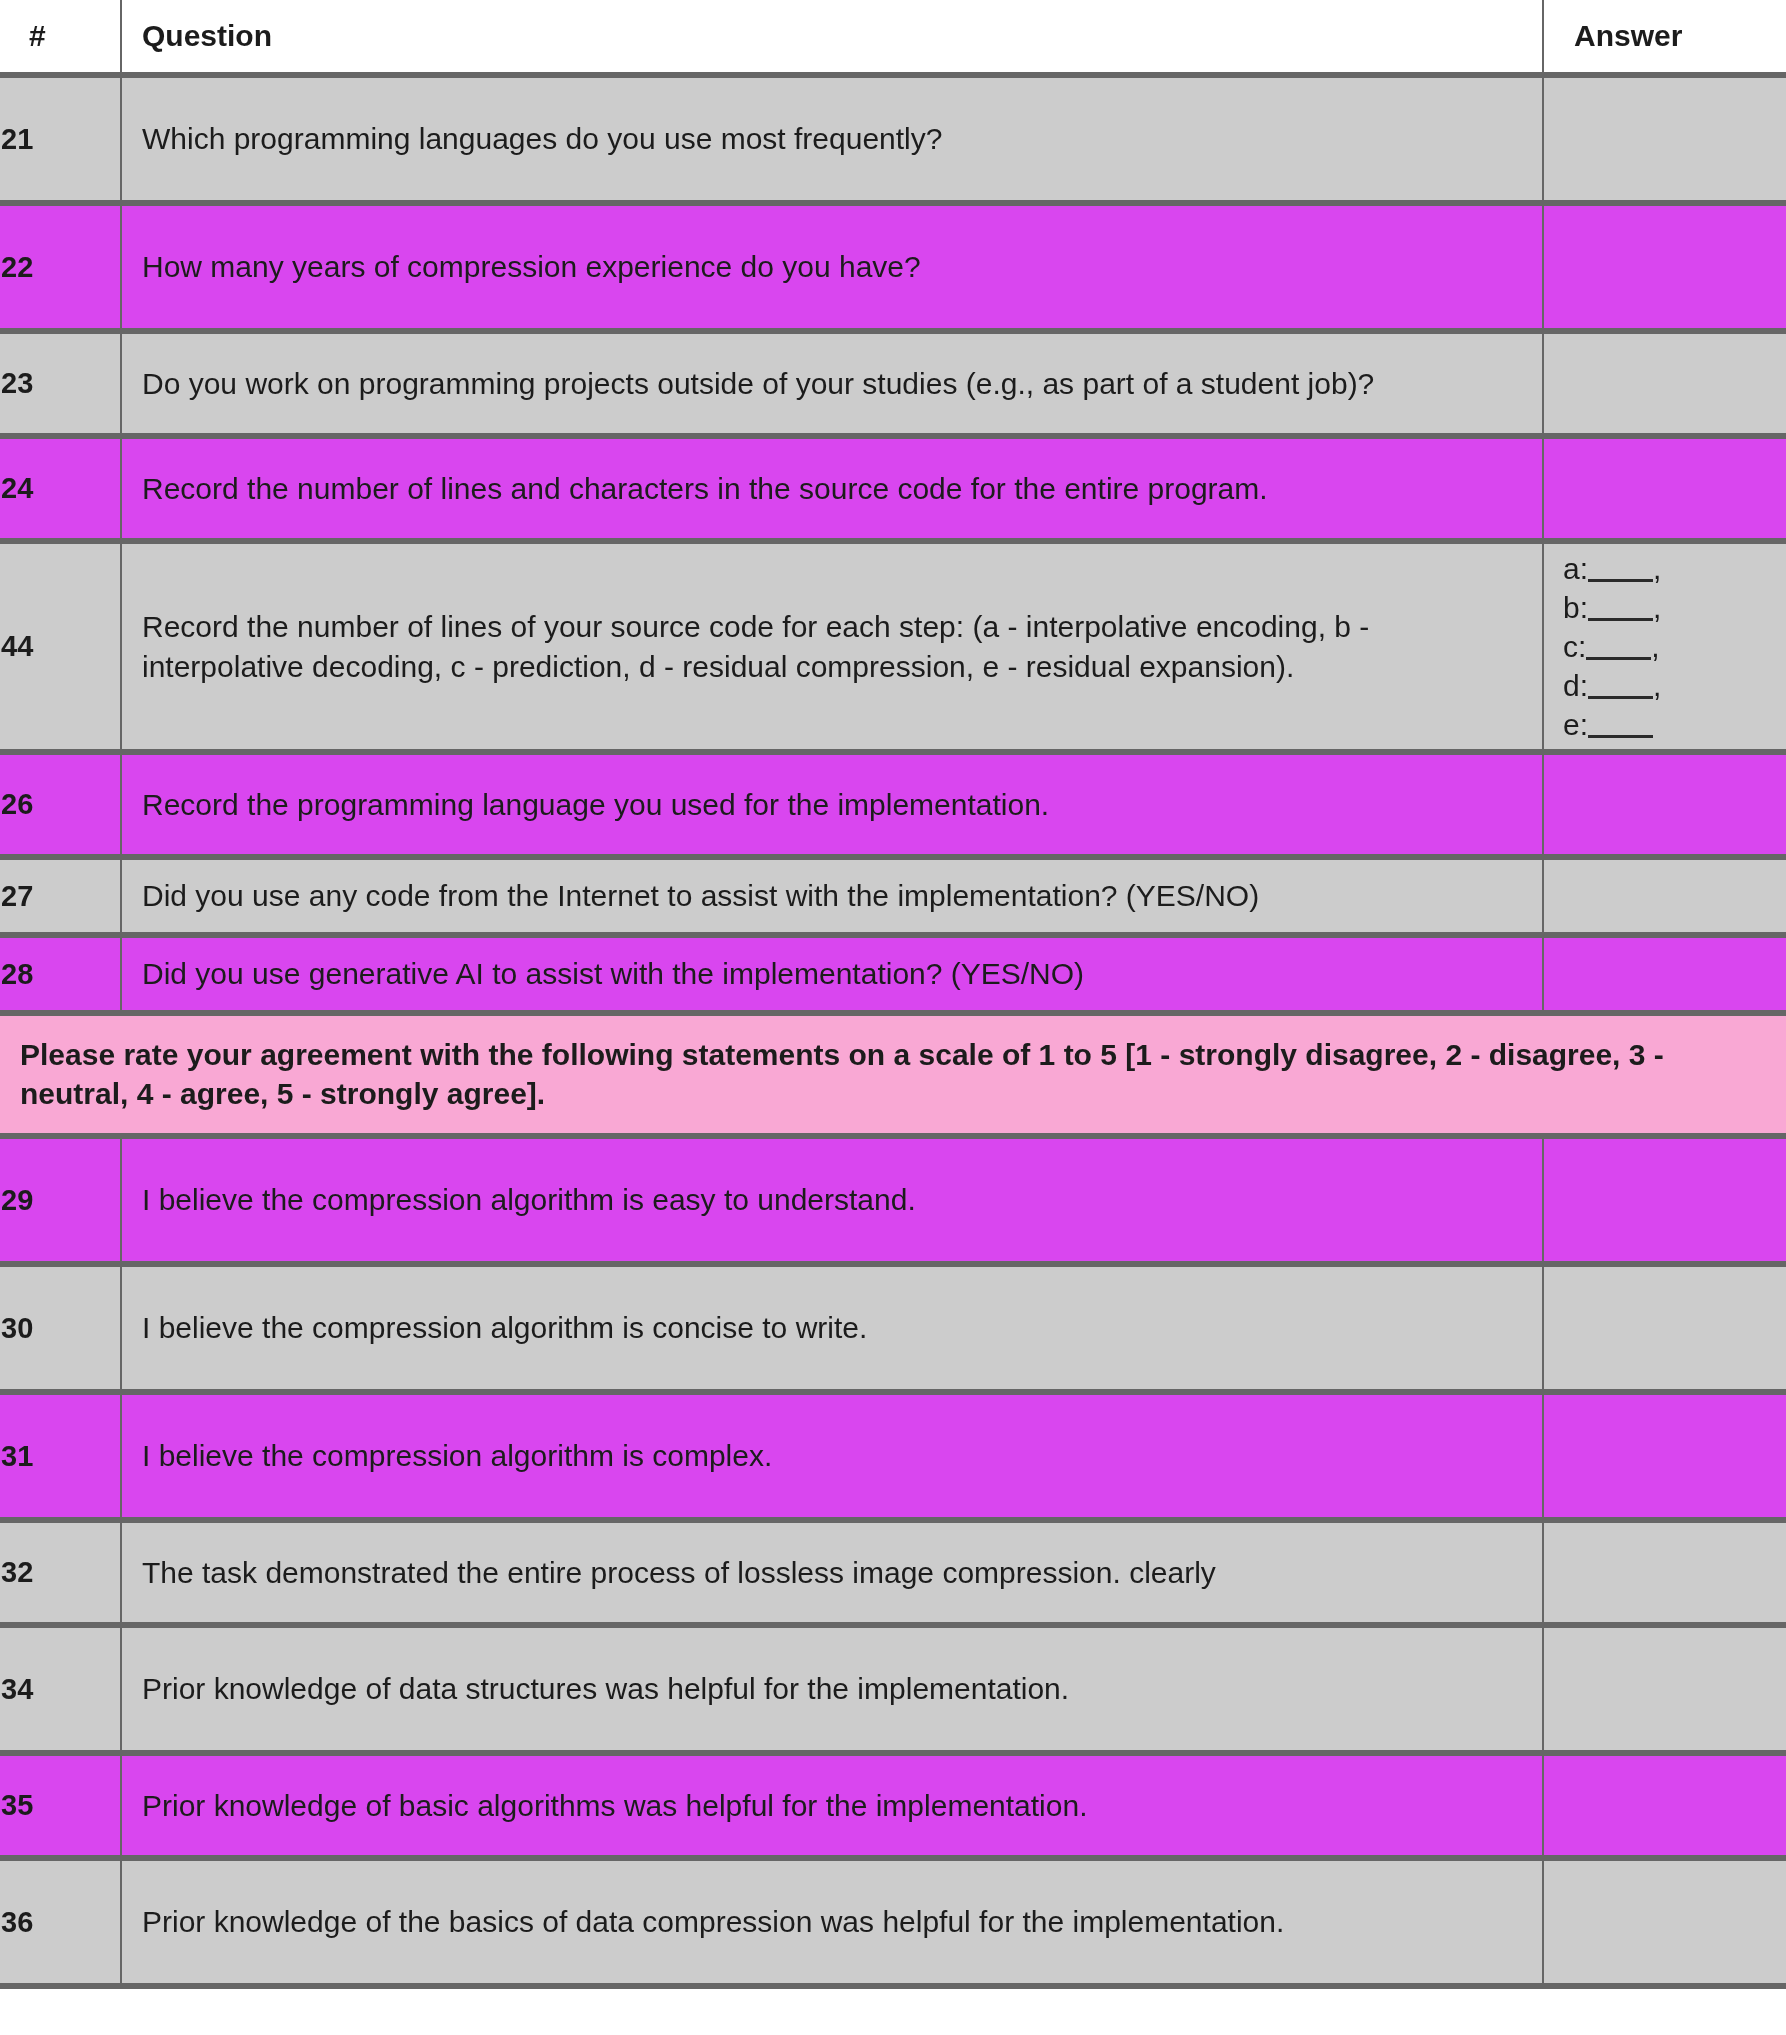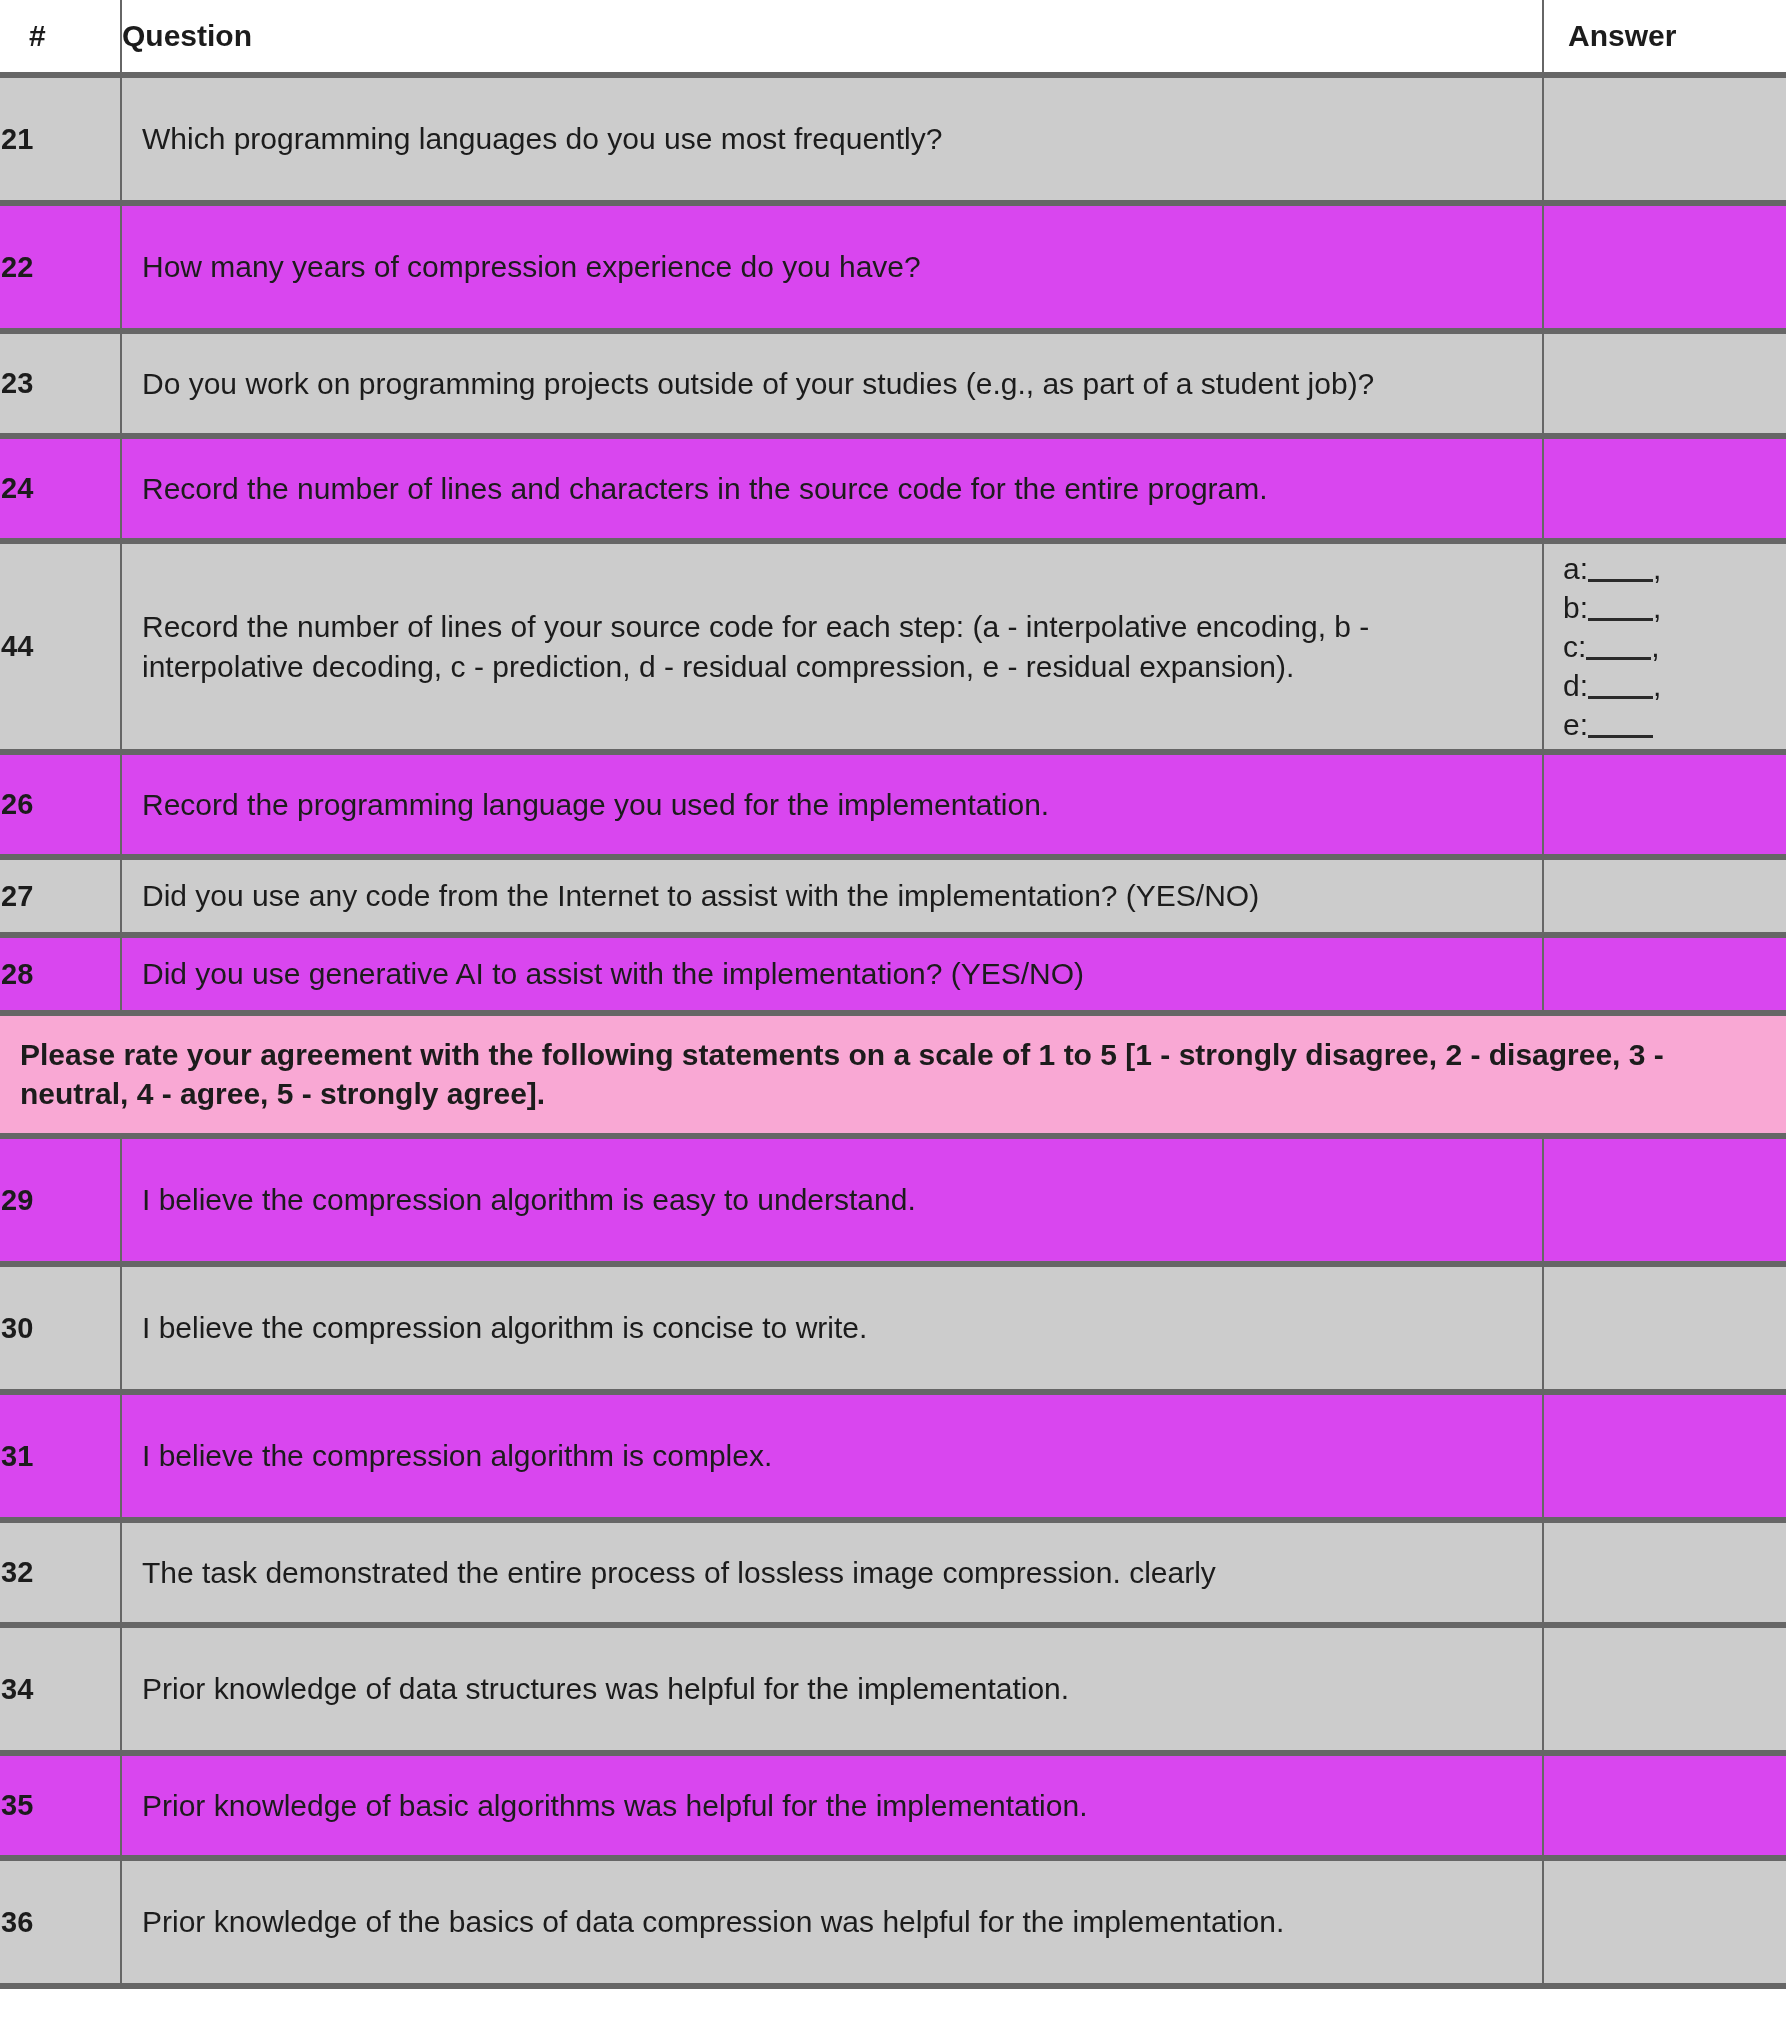--- a/index.html
+++ b/index.html
@@ -39,24 +39,25 @@
     font-weight: bold;
     text-align: left;
     vertical-align: middle;
     padding: 19px 0 19px 0;
     border-bottom: 6.1px solid #666666;
   }
   tr.head > th.num {
     padding-left: 29px;
   }
   tr.head > th.q {
+    padding-left: 20px;
     border-left: 2.8px solid #666666;
   }
   tr.head > th.ans {
-    padding-left: 24px;
+    padding-left: 30px;
     border-left: 2.8px solid #666666;
   }
 
   
   tr.drow > td {
     vertical-align: middle;
     border-bottom: 6.1px solid #666666;
     box-sizing: border-box;
   }
   tr.drow > td.num {

